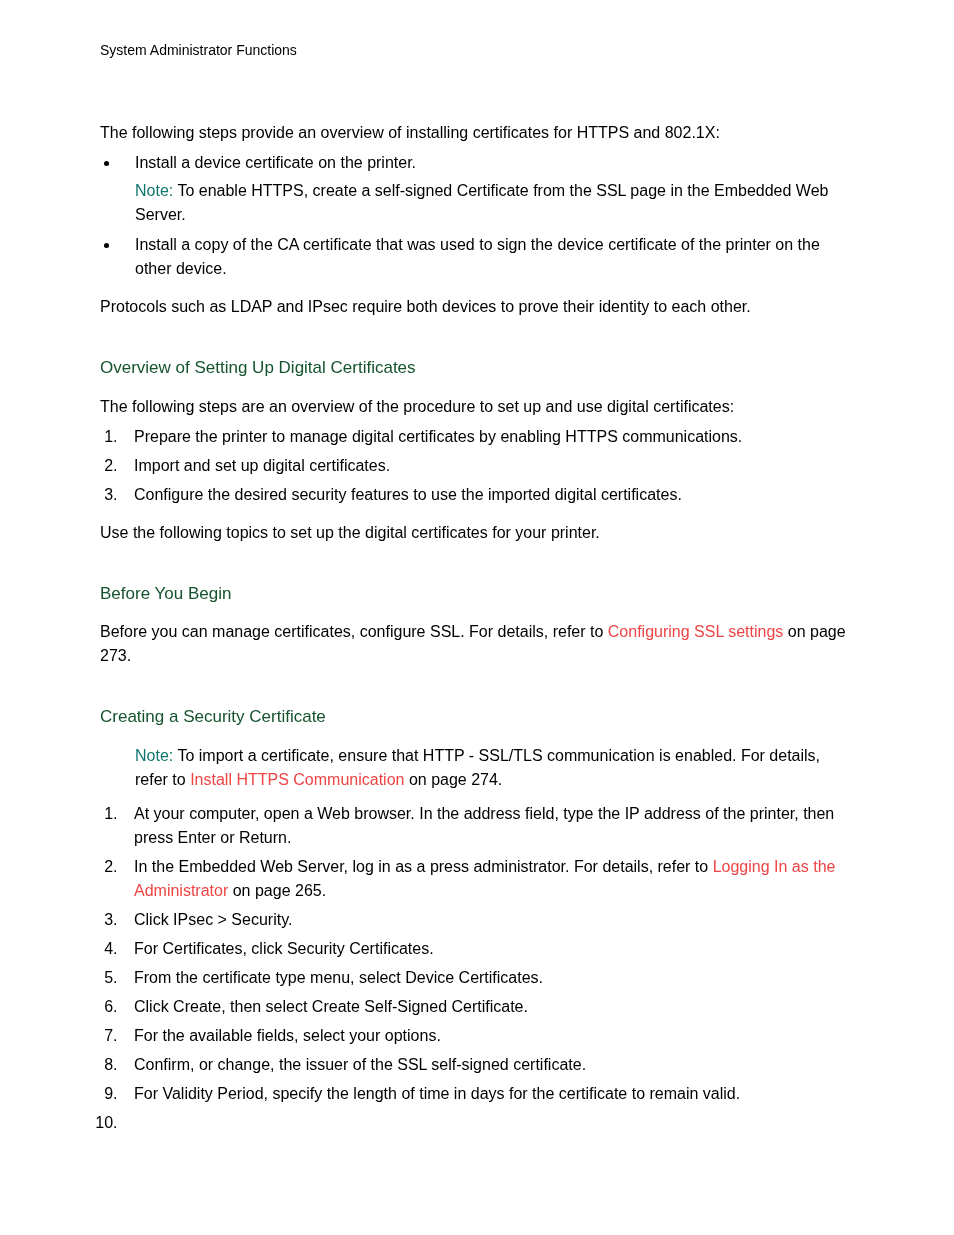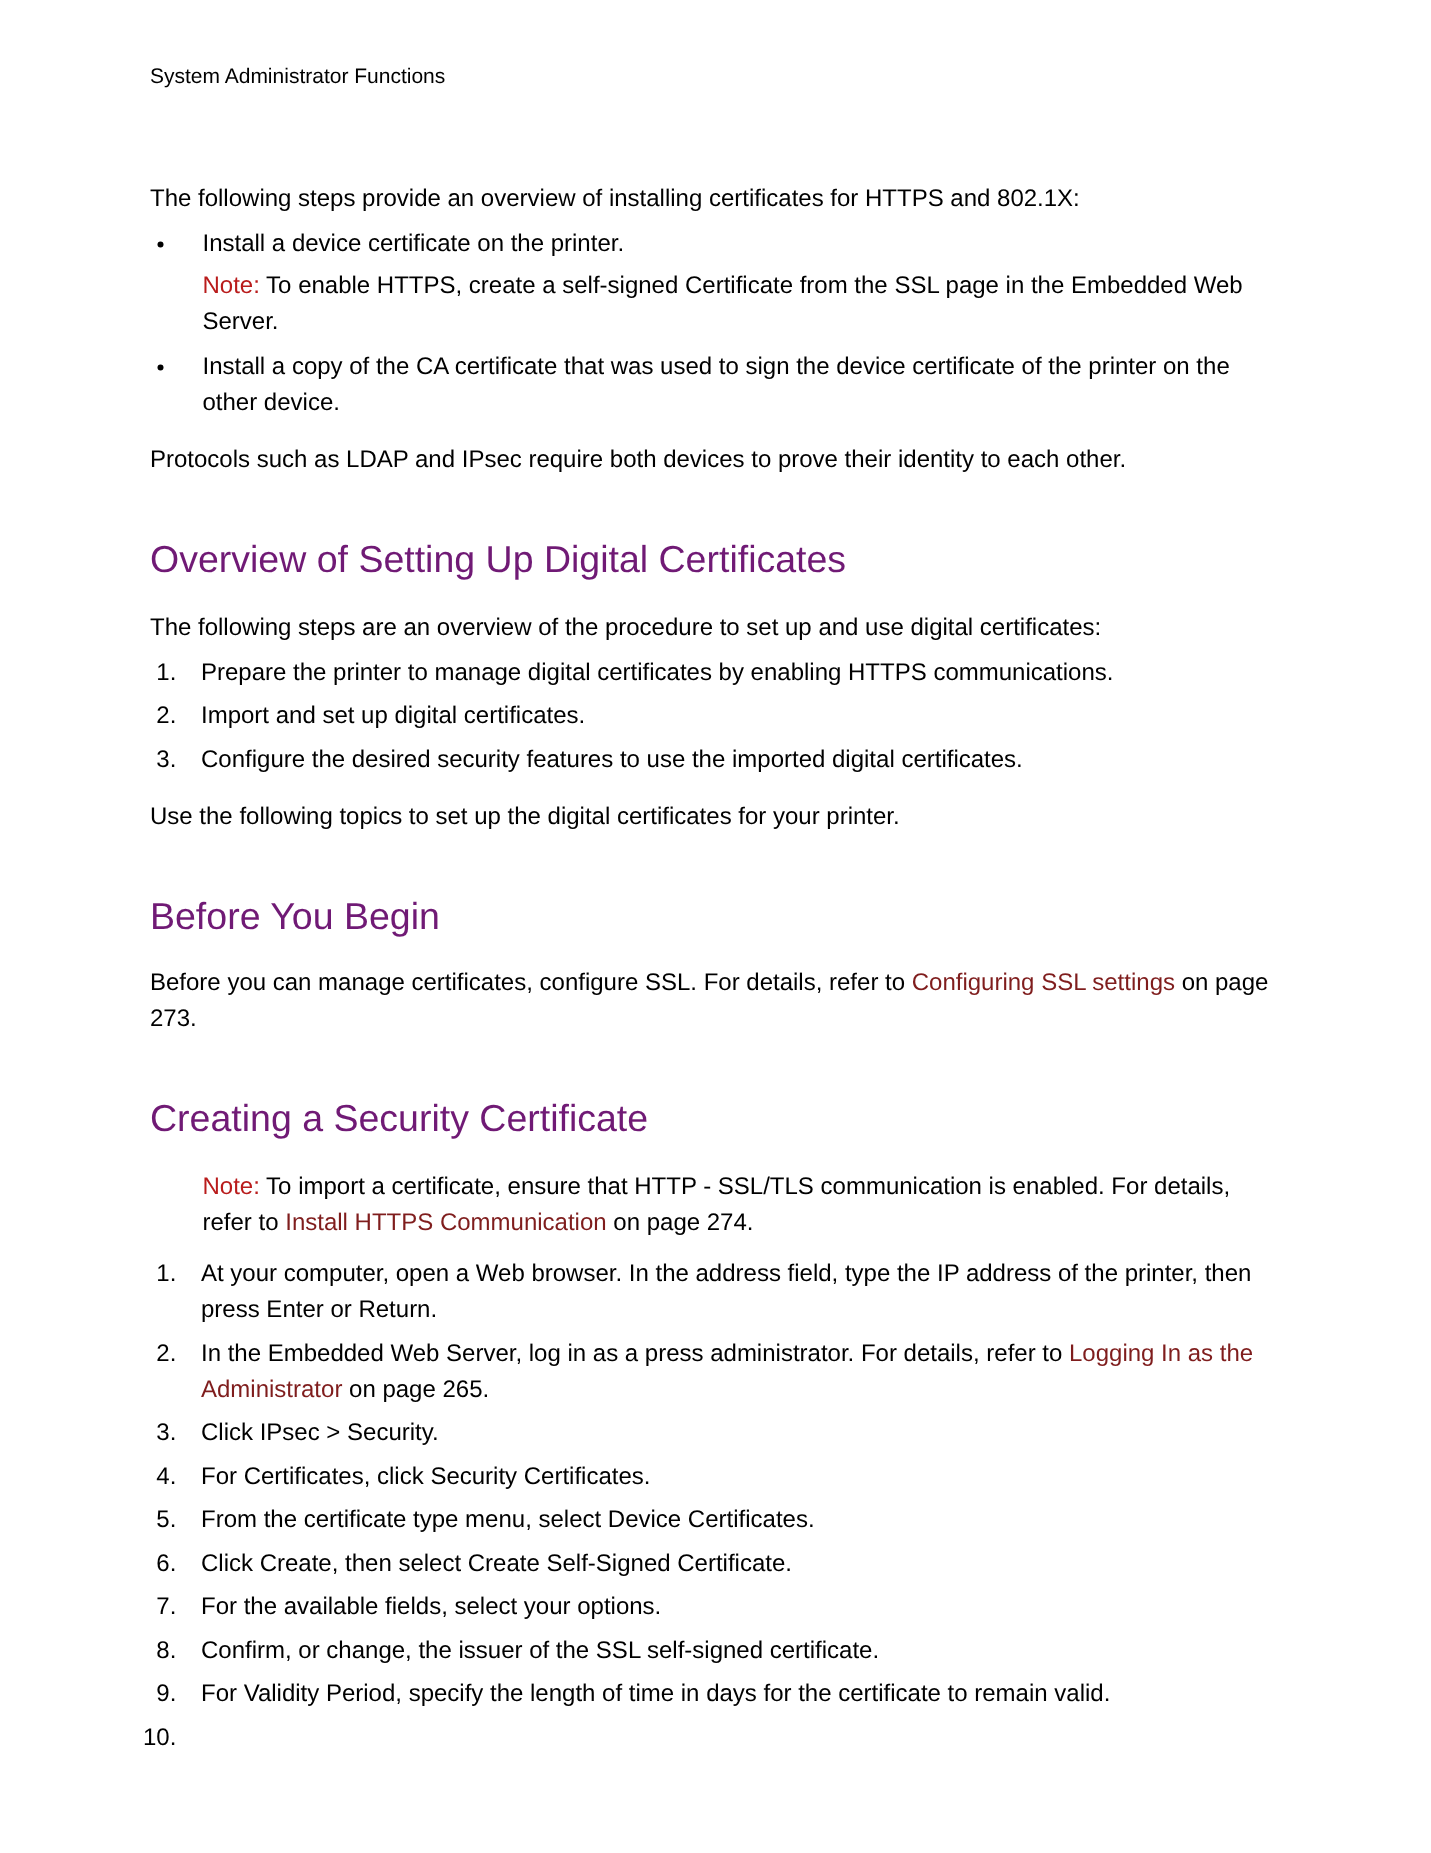--- a/index.html
+++ b/index.html
@@ -23,34 +23,34 @@
   ul.bullet-list {
     list-style: disc;
     padding-left: 20px;
     margin-bottom: 14px;
   }
   ul.bullet-list > li {
     padding-left: 15px;
     margin-bottom: 6px;
   }
   .note-label {
-    color: #b91c1c;
+    color: #0f766e;
   }
   .note-block {
     margin-top: 4px;
     margin-bottom: 6px;
   }
   .indented-note {
     padding-left: 35px;
     margin-bottom: 10px;
   }
   h2.section-heading {
-    color: #701a75;
+    color: #14532d;
     font-weight: 400;
-    font-size: 25px;
+    font-size: 17px;
     margin-top: 36px;
     margin-bottom: 14px;
   }
   ol.numbered {
     list-style: decimal;
     padding-left: 22px;
     margin-bottom: 14px;
   }
   ol.numbered > li {
     padding-left: 12px;
@@ -58,21 +58,21 @@
   }
   ol.lettered {
     list-style: lower-alpha;
     padding-left: 26px;
     margin-top: 5px;
   }
   ol.lettered > li {
     padding-left: 12px;
     margin-bottom: 5px;
   }
-  .link { color: #7f1d1d; }
+  .link { color: #ef4444; }
   .bold { font-weight: 400; }
 </style>
 </head>
 <body>
 
 <div class="header-text">System Administrator Functions</div>
 
 <p class="body-para">The following steps provide an overview of installing certificates for HTTPS and 802.1X:</p>
 
 <ul class="bullet-list">

